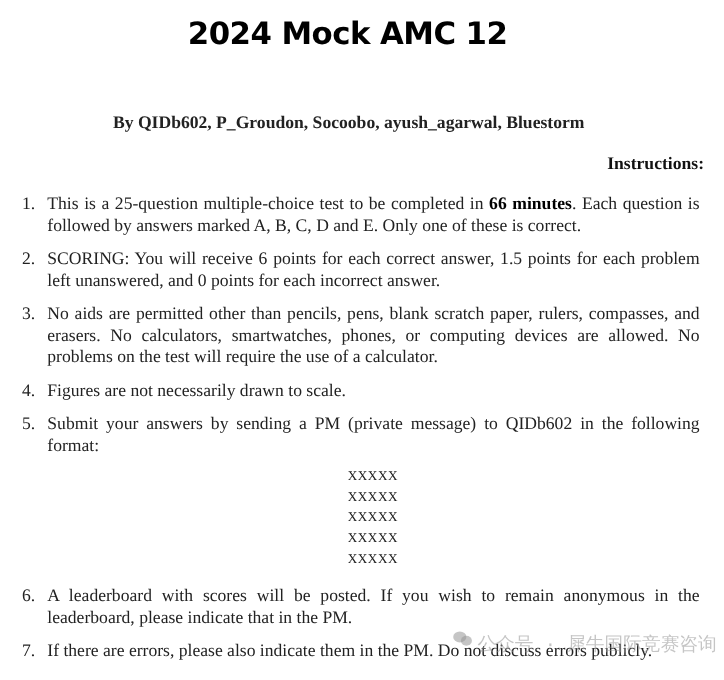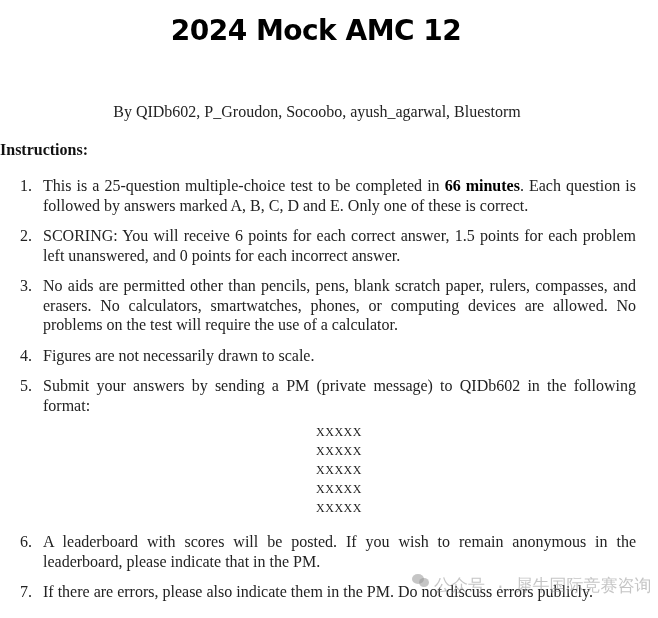--- a/index.html
+++ b/index.html
@@ -30,27 +30,28 @@
       font-family: "Liberation Serif", "DejaVu Serif", serif;
     }
     .authors {
       position: absolute;
       top: 103px;
       left: 0;
       width: 634px;
       text-align: center;
       font-size: 16px;
       color: #222;
+      font-weight: bold;
     }
     .instructions-heading {
       position: absolute;
       top: 141px;
       left: 0;
       width: 640px;
-      text-align: left;
+      text-align: right;
       font-size: 16px;
       font-weight: bold;
       color: #111;
     }
     .list {
       position: absolute;
       top: 176px;
       left: 20px;
       width: 616px;
       font-size: 16px;

